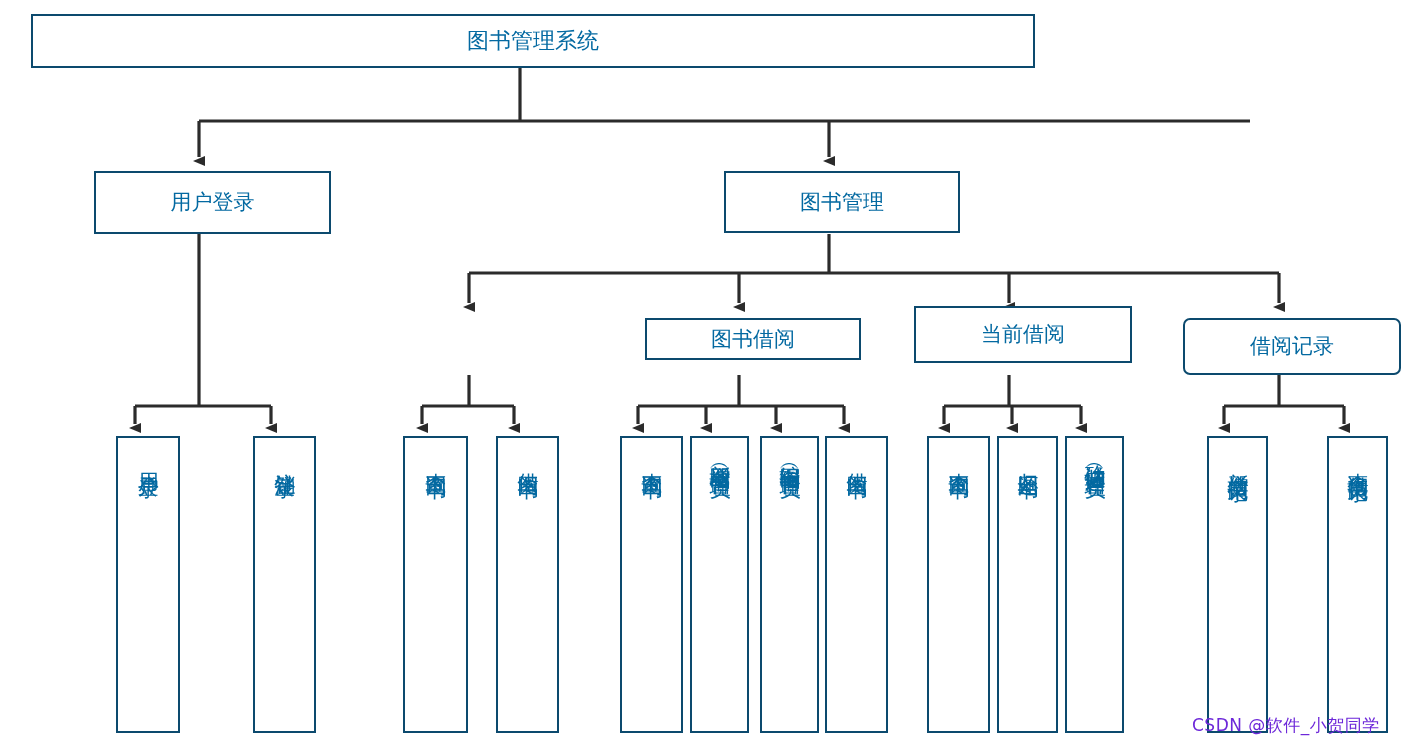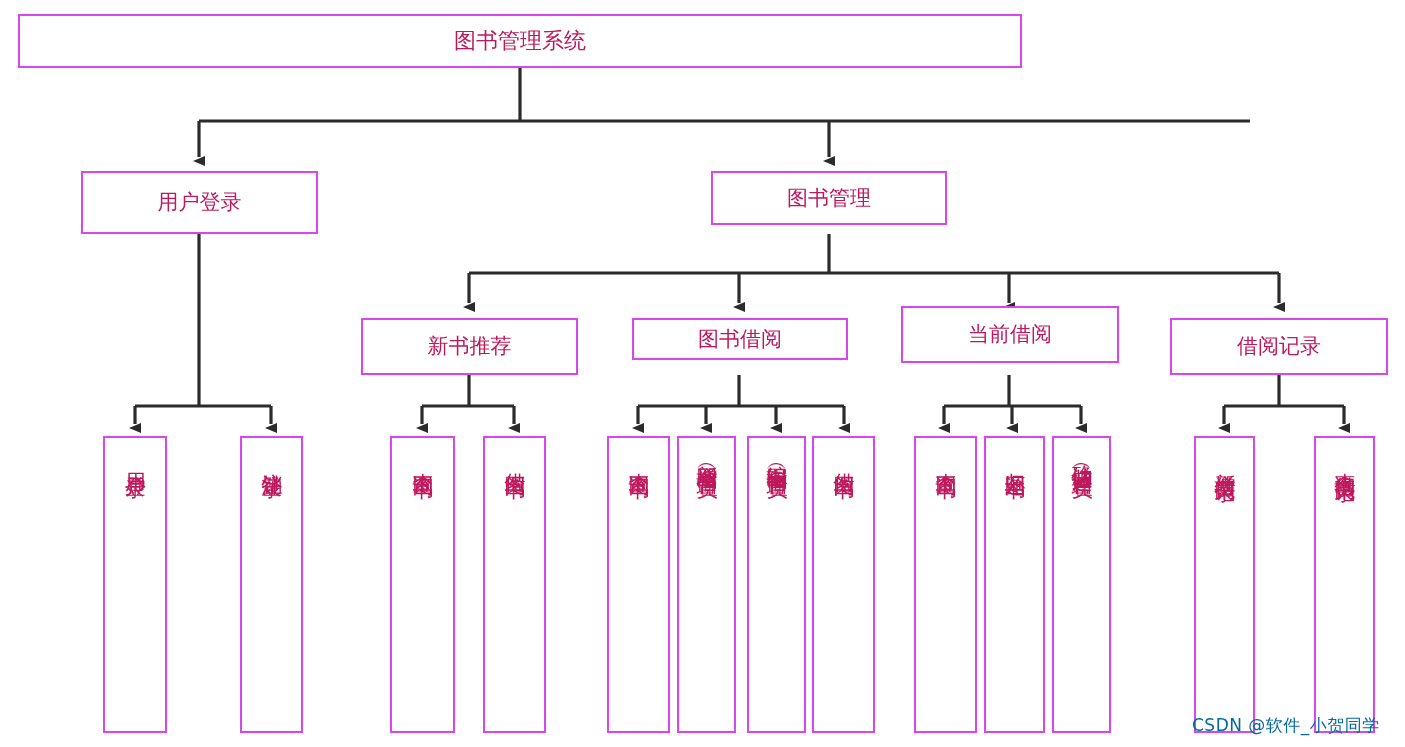--- a/index.html
+++ b/index.html
@@ -23,25 +23,26 @@
     position: absolute;
     left: 0;
     top: 0;
     width: 1405px;
     height: 747px;
   }
   .node {
     position: absolute;
     box-sizing: border-box;
     background: #ffffff;
-    border: 2px solid #d946ef;
+    border: 2px solid #0c4a6e;
     display: flex;
     align-items: center;
     justify-content: center;
-    color: #be185d;
+    color: #0369a1;
+    margin-left: 13px;
   }
   .node-label {
     display: block;
     text-align: center;
     line-height: 1.18;
     white-space: nowrap;
   }
   .node.horizontal .node-label {
     font-size: 21px;
   }
@@ -57,21 +58,21 @@
     writing-mode: vertical-rl;
     text-orientation: upright;
     font-size: 21px;
     letter-spacing: 2px;
     line-height: 1;
     white-space: pre;
   }
   .watermark {
     position: absolute;
     font-size: 17px;
-    color: #0369a1;
+    color: #6d28d9;
     white-space: nowrap;
     letter-spacing: 0.5px;
   }
 </style>
 </head>
 <body>
 
 <div id="diagram-root">
 
   <svg class="edges" viewBox="0 0 1405 747" xmlns="http://www.w3.org/2000/svg">
@@ -127,37 +128,34 @@
   </svg>
 
   <div class="node root horizontal" style="left:18px; top:14px; width:1004px; height:54px;">
     <span class="node-label">图书管理系统</span>
   </div>
 
   <div class="node horizontal" style="left:81px; top:171px; width:237px; height:63px;">
     <span class="node-label">用户登录</span>
   </div>
 
-  <div class="node horizontal" style="left:711px; top:171px; width:236px; height:54px;">
+  <div class="node horizontal" style="left:711px; top:171px; width:236px; height:62px;">
     <span class="node-label">图书管理</span>
   </div>
 
-  <div class="node horizontal" style="left:361px; top:318px; width:217px; height:57px;">
-    <span class="node-label">新书推荐</span>
-  </div>
 
   <div class="node horizontal" style="left:632px; top:318px; width:216px; height:42px;">
     <span class="node-label">图书借阅</span>
   </div>
 
   <div class="node horizontal" style="left:901px; top:306px; width:218px; height:57px;">
     <span class="node-label">当前借阅</span>
   </div>
 
-  <div class="node horizontal" style="left:1170px; top:318px; width:218px; height:57px;">
+  <div class="node horizontal" style="left:1170px; top:318px; width:218px; height:57px;border-radius:7px;">
     <span class="node-label">借阅记录</span>
   </div>
 
   <div class="node vertical" style="left:103px; top:436px; width:64px; height:297px;">
     <span class="node-label">用户登录</span>
   </div>
 
   <div class="node vertical" style="left:240px; top:436px; width:63px; height:297px;">
     <span class="node-label">注销登录</span>
   </div>

